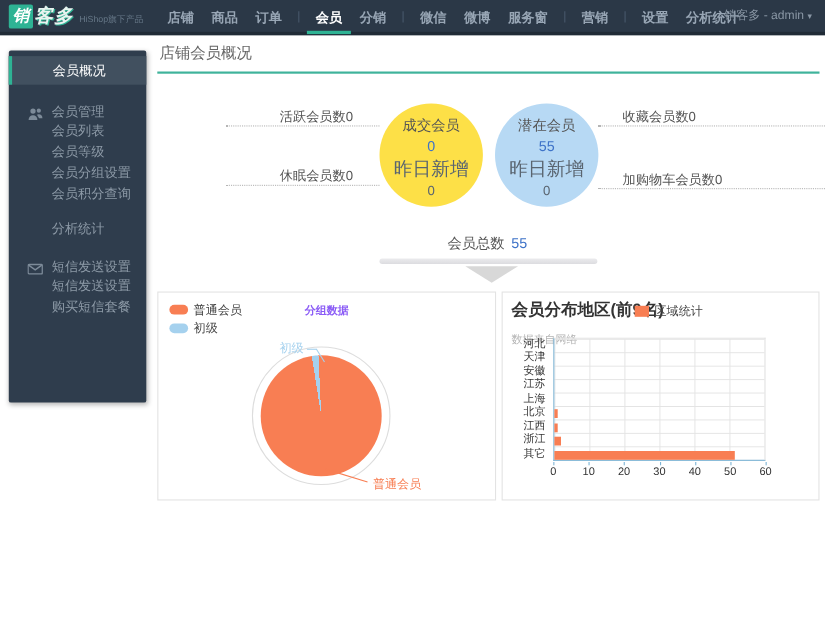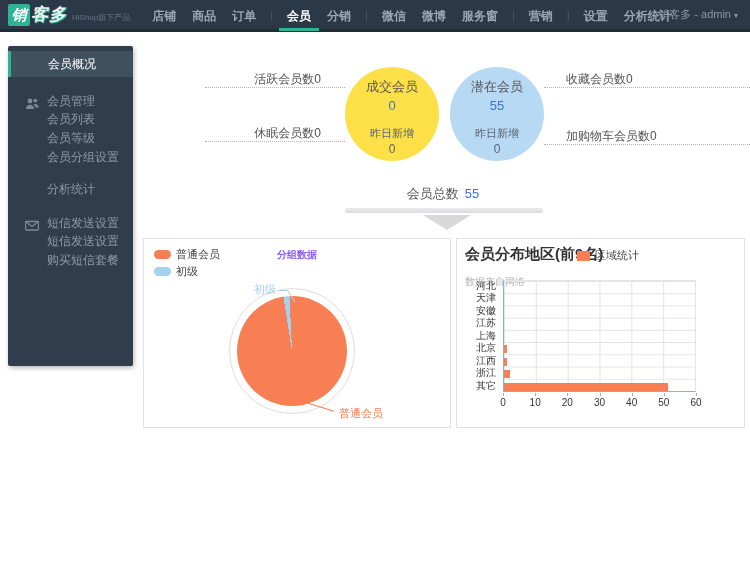--- a/index.html
+++ b/index.html
@@ -39,21 +39,21 @@
   
   .main { position:absolute; left:143px; top:40px; width:602px; }
   .page-title { height:27px; font-size:14px; color:#666;
     border-bottom:2px solid #3fb39b; padding-left:2px; }
 
   .overview { position:relative; height:198px; }
   .circle { position:absolute; width:94px; height:94px; border-radius:50%;
     text-align:center; padding-top:11px; }
   .circle .c-name { font-size:13px; color:#555; }
   .circle .c-val { font-size:13px; color:#3e73c8; margin-top:2px; }
-  .circle .c-sub { font-size:11px; color:#5a6570; margin-top:13px;text-align:center; }
+  .circle .c-sub { font-size:17px; color:#5a6570; margin-top:2px;text-align:center; }
   .circle .c-subval { font-size:12px; color:#5a6570; margin-top:1px; }
   .dash-label { position:absolute; height:17px; border-bottom:1px dotted #b5b5b5;
     font-size:12px; color:#555; }
   .dash-label.l { text-align:right; padding-right:24px; }
   .dash-label.r { text-align:left; padding-left:22px; }
   .total-line { position:absolute; left:160px; top:145px; width:280px; text-align:center;
     font-size:13px; color:#555; }
   .total-line b { color:#3e73c8; font-weight:normal; margin-left:6px; }
   .pill { position:absolute; left:202px; top:168px; width:198px; height:5px;
     border-radius:3px; background:linear-gradient(#ebebed,#dcdce0); }
@@ -139,39 +139,41 @@
               <circle cx="5" cy="4" r="2.4" fill="#7d8b99"></circle>
               <path d="M1 12c0-2.6 1.8-4.2 4-4.2S9 9.4 9 12z" fill="#7d8b99"></path>
               <circle cx="10.3" cy="3.6" r="1.9" fill="#7d8b99"></circle>
               <path d="M8.6 7.4c.5-.3 1-.5 1.7-.5 1.8 0 3.3 1.4 3.3 3.6h-3.1" fill="#7d8b99"></path>
             </svg></div>
           <div style="display: inline;">会员管理</div>
         </div>
         <div class="side-item">会员列表</div>
         <div class="side-item">会员等级</div>
         <div class="side-item">会员分组设置</div>
+        <div class="side-item">会员积分查询</div>
       </div>
       <div class="side-section">
         <div class="side-item">分析统计</div>
       </div>
       <div class="side-section">
         <div class="side-header">
           <div class="icn"><svg viewBox="0 0 14 13" width="14" height="13">
               <rect x="0.5" y="2.5" width="13" height="8.5" rx="1" fill="none" stroke="#7d8b99" stroke-width="1.3"></rect>
               <path d="M1 3l6 4.4L13 3" fill="none" stroke="#7d8b99" stroke-width="1.3"></path>
             </svg></div>
           <div style="display: inline;">短信发送设置</div>
         </div>
         <div class="side-item">短信发送设置</div>
         <div class="side-item">购买短信套餐</div>
       </div>
     </div>
 </div>
 
 <div class="main">
+  <div class="page-title">店铺会员概况</div>
 
   <div class="overview">
     <div id="ov-labels">
         <div class="dash-label l" style="left: 62px; top: 31px; width: 140px;">活跃会员数0</div>
         <div class="dash-label l" style="left: 62px; top: 85px; width: 140px;">休眠会员数0</div>
         <div class="dash-label r" style="left: 401px; top: 31px; width: 252px;">收藏会员数0</div>
         <div class="dash-label r" style="left: 401px; top: 88px; width: 252px;">加购物车会员数0</div>
       </div>
     <div id="ov-circles">
         <div class="circle" style="left: 202px; top: 27px; background: #fde047;">

